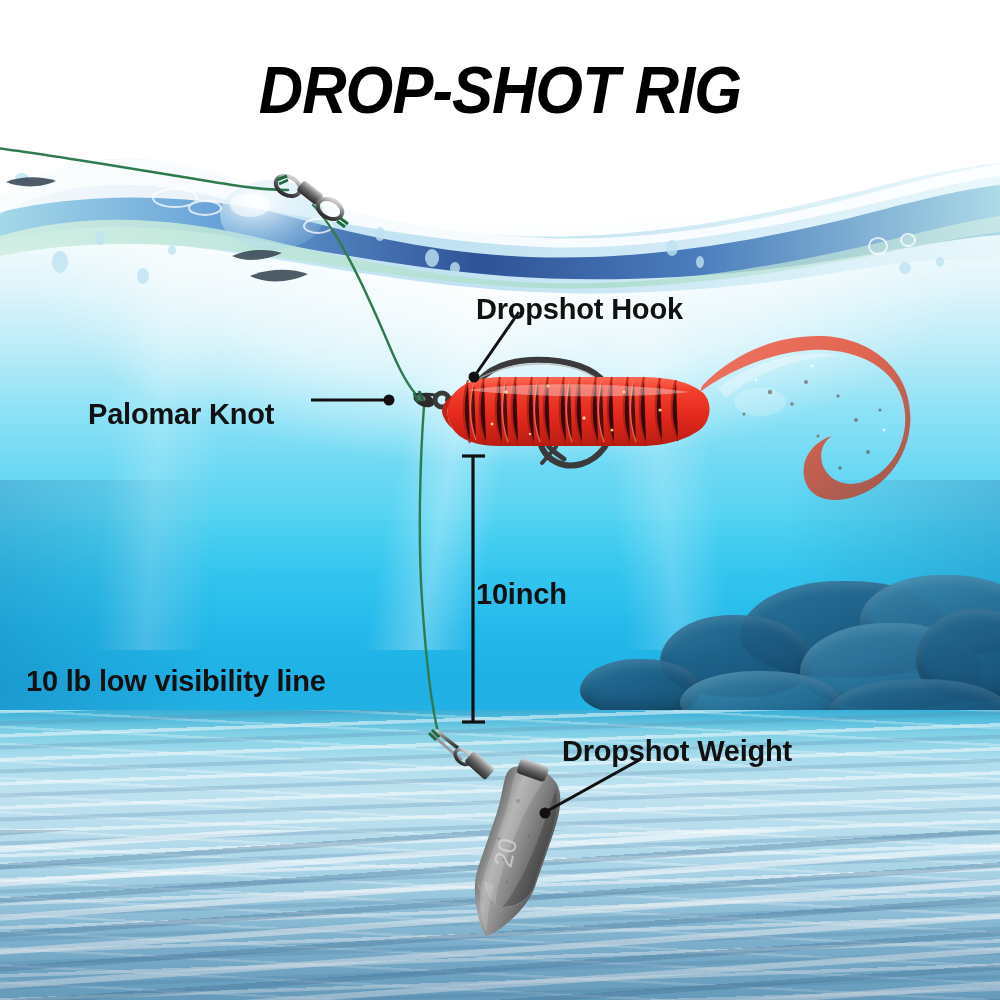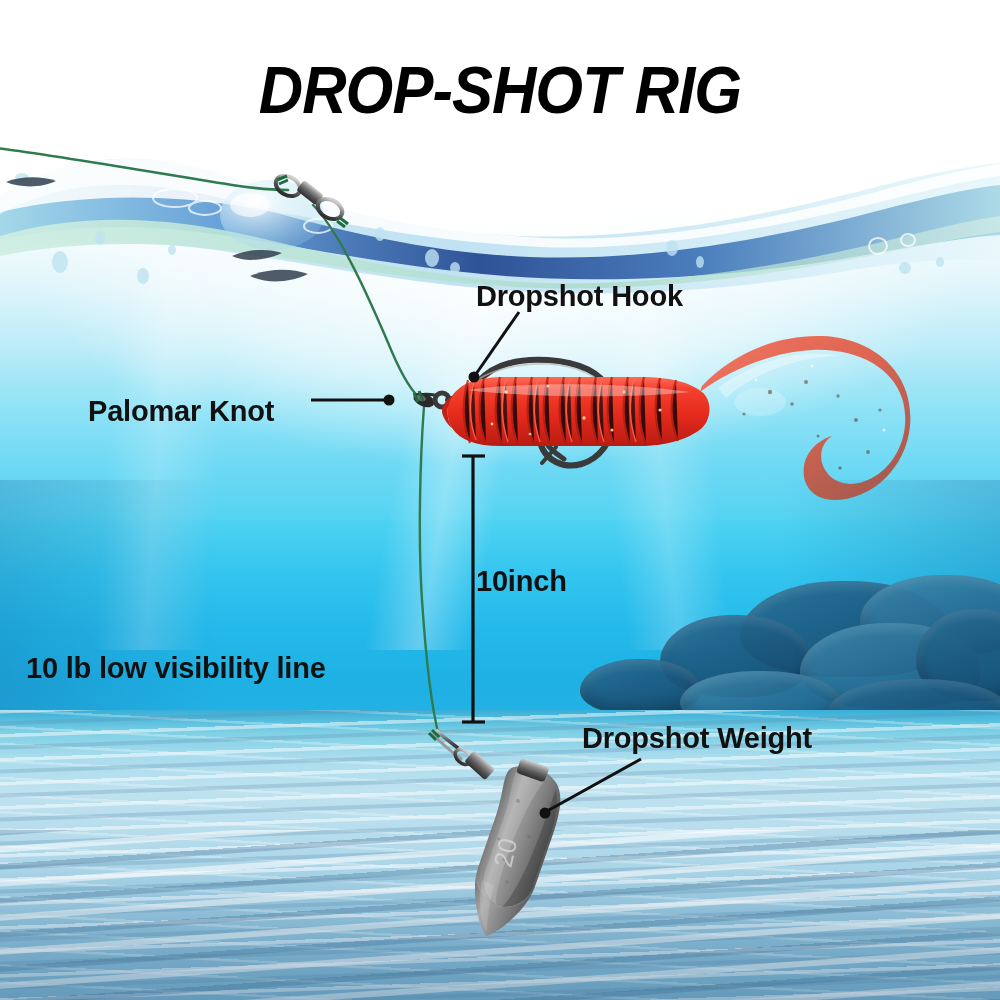--- a/index.html
+++ b/index.html
@@ -123,27 +123,27 @@
     font-weight:bold;font-style:italic;
     font-size:66px;letter-spacing:-1px;color:#000;
     transform:scaleX(.93);
     white-space:nowrap;
   }
 
   
   .label{
     position:absolute;color:#111;font-weight:bold;
     font-family:"Liberation Sans", sans-serif;
-    font-size:29px;white-space:nowrap;letter-spacing:-.2px;
+    font-size:29px;white-space:nowrap;letter-spacing:-.2px;margin-top:13px;
   }
   #lbl-hook{left:476px;top:280px;}
-  #lbl-knot{left:88px;top:395px;}
+  #lbl-knot{left:88px;top:385px;}
   #lbl-inch{left:476px;top:565px;}
   #lbl-line{left:26px;top:652px;text-align:center;}
-  #lbl-weight{left:582px;top:722px;}
+  #lbl-weight{left:562px;top:722px;}
 
   
   #art{position:absolute;left:0;top:0;width:1000px;height:1000px;}
 </style>
 </head>
 <body>
 
 <div id="stage">
 
   <div class="layer" id="sky"></div>

